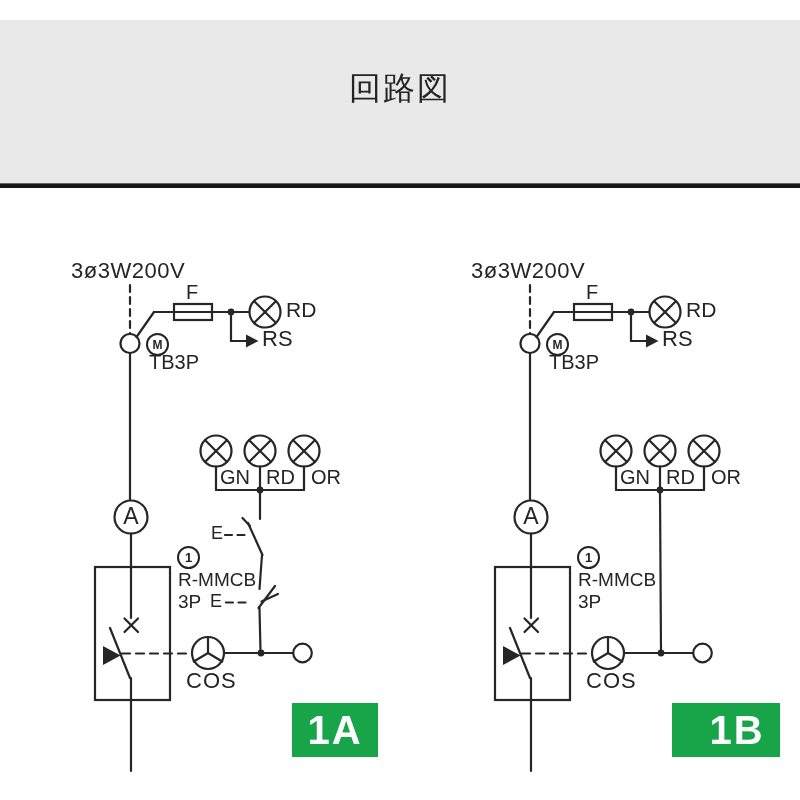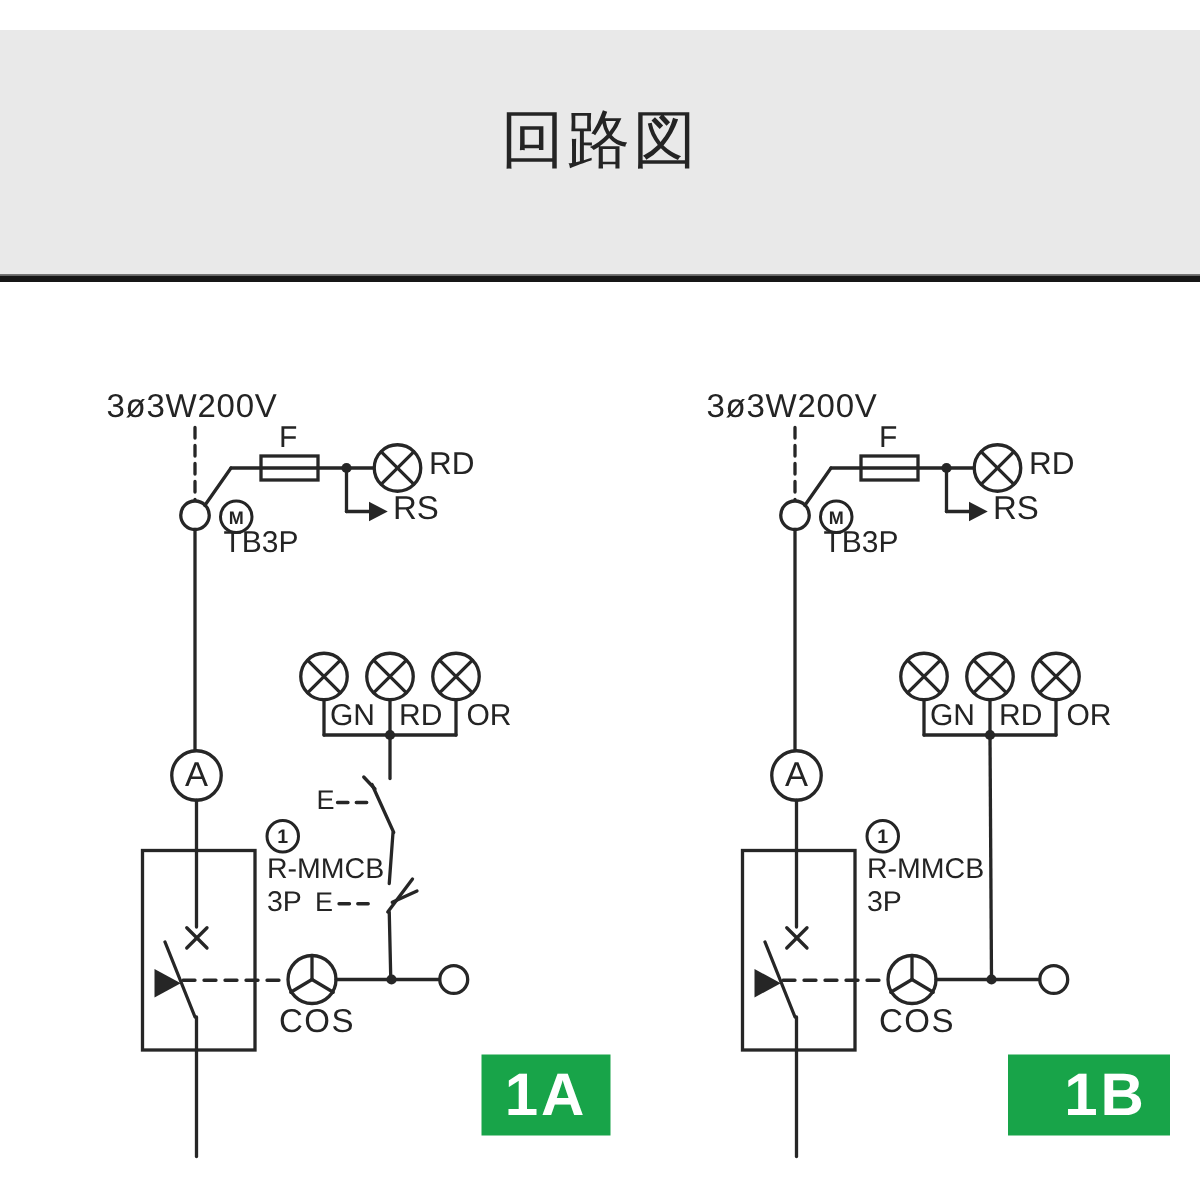--- a/index.html
+++ b/index.html
@@ -1,20 +1,20 @@
 <!DOCTYPE html>
 <html><head>
 <meta charset="utf-8">
 <style>
   html,body{margin:0;padding:0;background:#fff;}
   .page{position:relative;width:800px;height:800px;background:#ffffff;overflow:hidden;
         font-family:"Liberation Sans",sans-serif;color:#242424;}
   .header-band{position:absolute;left:0;top:20px;width:800px;height:163px;background:#e9e9e9;}
   .header-title{position:absolute;left:0;top:72px;width:800px;text-align:center;
-        font-size:42px;letter-spacing:2px;color:#2b2b2b;font-weight:500;}
+        font-size:32px;letter-spacing:2px;color:#2b2b2b;font-weight:500;}
   .divider{position:absolute;left:0;top:183px;width:800px;height:5px;background:#161616;
         border-top:1px solid #666;box-sizing:border-box;}
   .lines-svg{position:absolute;left:0;top:0;}
   .lbl{position:absolute;line-height:1;white-space:nowrap;color:#242424;}
   .circle-badge{position:absolute;width:19px;height:19px;border:2px solid #242424;border-radius:50%;
         display:flex;align-items:center;justify-content:center;background:#fff;box-sizing:content-box;}
   .circle-badge span{font-weight:bold;line-height:1;}
   .green-badge{position:absolute;width:86px;height:54px;background:#18a449;color:#ffffff;
         font-size:40px;font-weight:bold;display:flex;align-items:center;justify-content:center;
         letter-spacing:2px;}
@@ -117,21 +117,21 @@
     <span class="lbl" style="left:311px;top:467px;font-size:20px;">OR</span>
     <span class="lbl" style="left:121px;top:505px;width:20px;text-align:center;font-size:23px;">A</span>
     <span class="circle-badge" style="left:177px;top:546px;">
         <span style="font-size:13px;">1</span>
       </span>
     <span class="lbl" style="left:178px;top:570px;font-size:19px;">R-MMCB</span>
     <span class="lbl" style="left:178px;top:592px;font-size:19px;">3P</span>
     <span class="lbl" style="left:211px;top:524px;font-size:18px;">E</span>
     <span class="lbl" style="left:210px;top:592px;font-size:18px;">E</span>
     <span class="lbl" style="left:186px;top:670px;font-size:22px;letter-spacing:1px;">COS</span>
-    <div class="green-badge" style="left:292px;top:703px;margin-left:29px;">1A</div>
+    <div class="green-badge" style="left:292px;top:703px;">1A</div>
   </div>
 
   <div>
     <span class="lbl" style="left:471px;top:260px;font-size:22px;letter-spacing:0.5px;">3ø3W200V</span>
     <span class="lbl" style="left:586px;top:282px;font-size:20px;">F</span>
     <span class="lbl" style="left:686px;top:299px;font-size:21px;">RD</span>
     <span class="lbl" style="left:662px;top:328px;font-size:22px;">RS</span>
     <span class="circle-badge" style="left:546px;top:333px;">
         <span style="font-size:12px;">M</span>
       </span>

